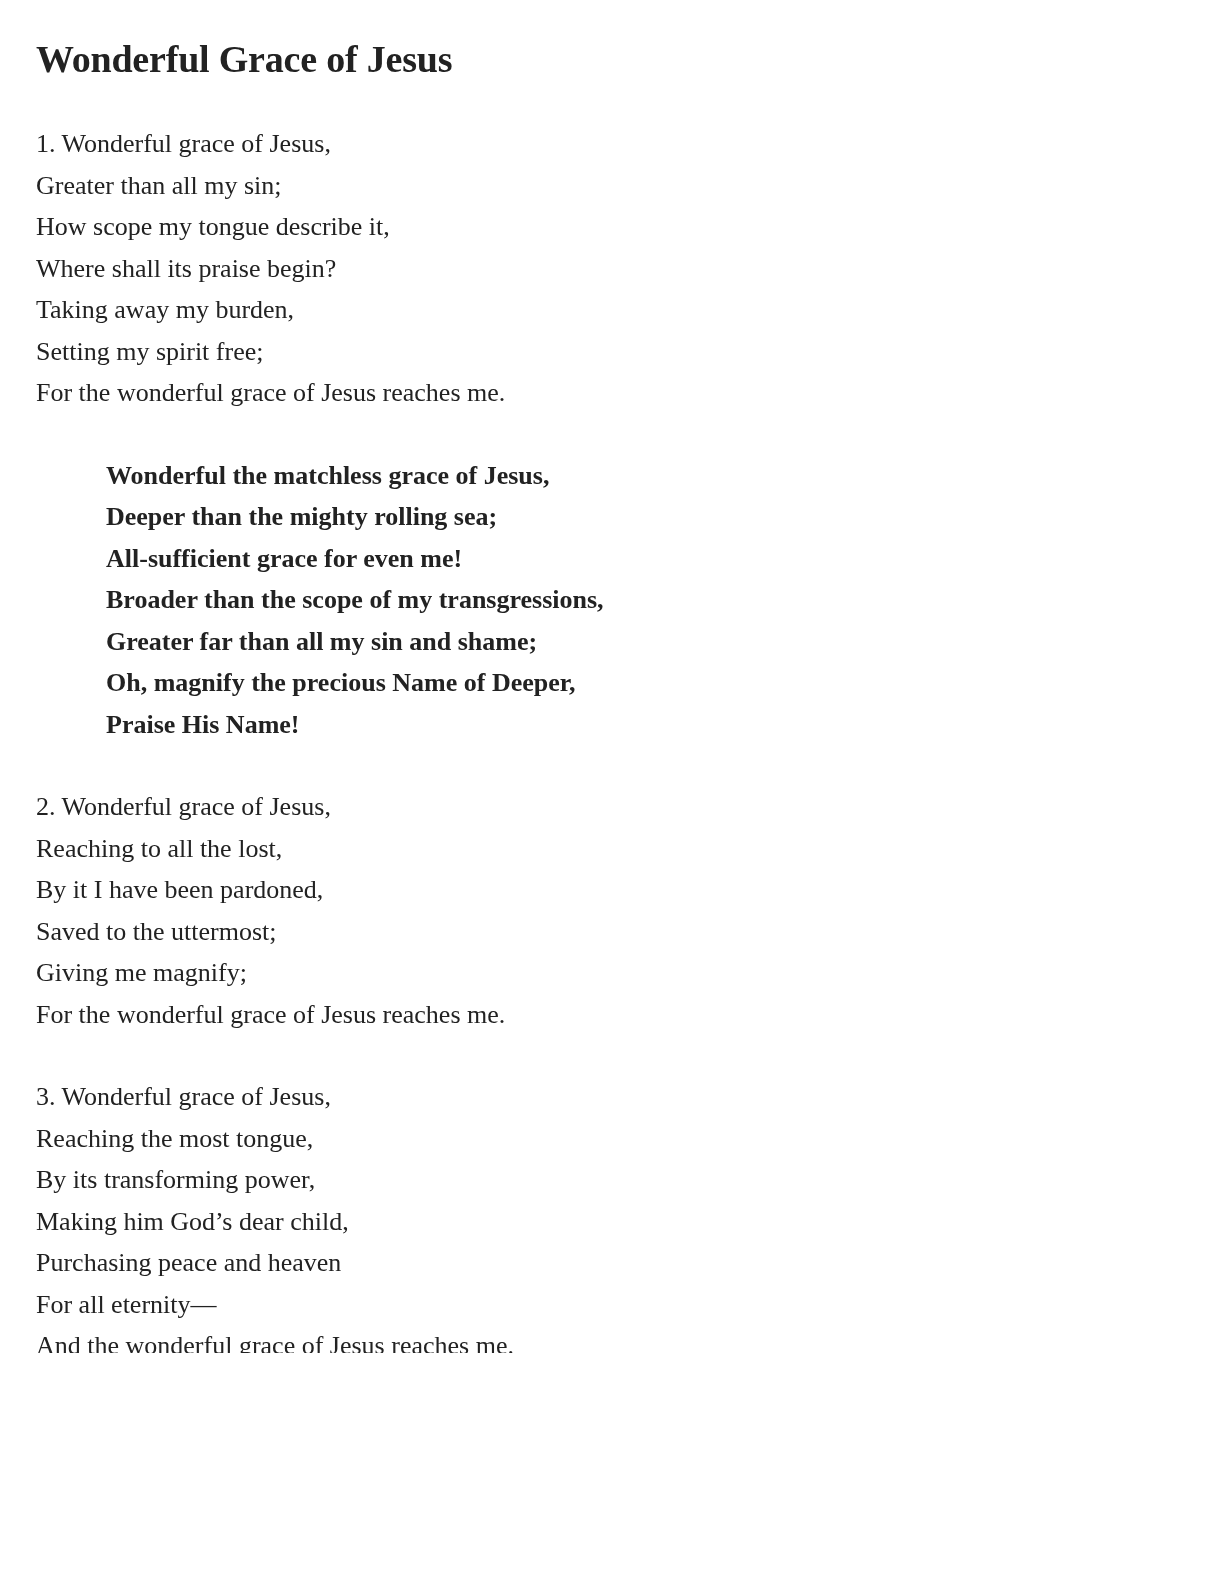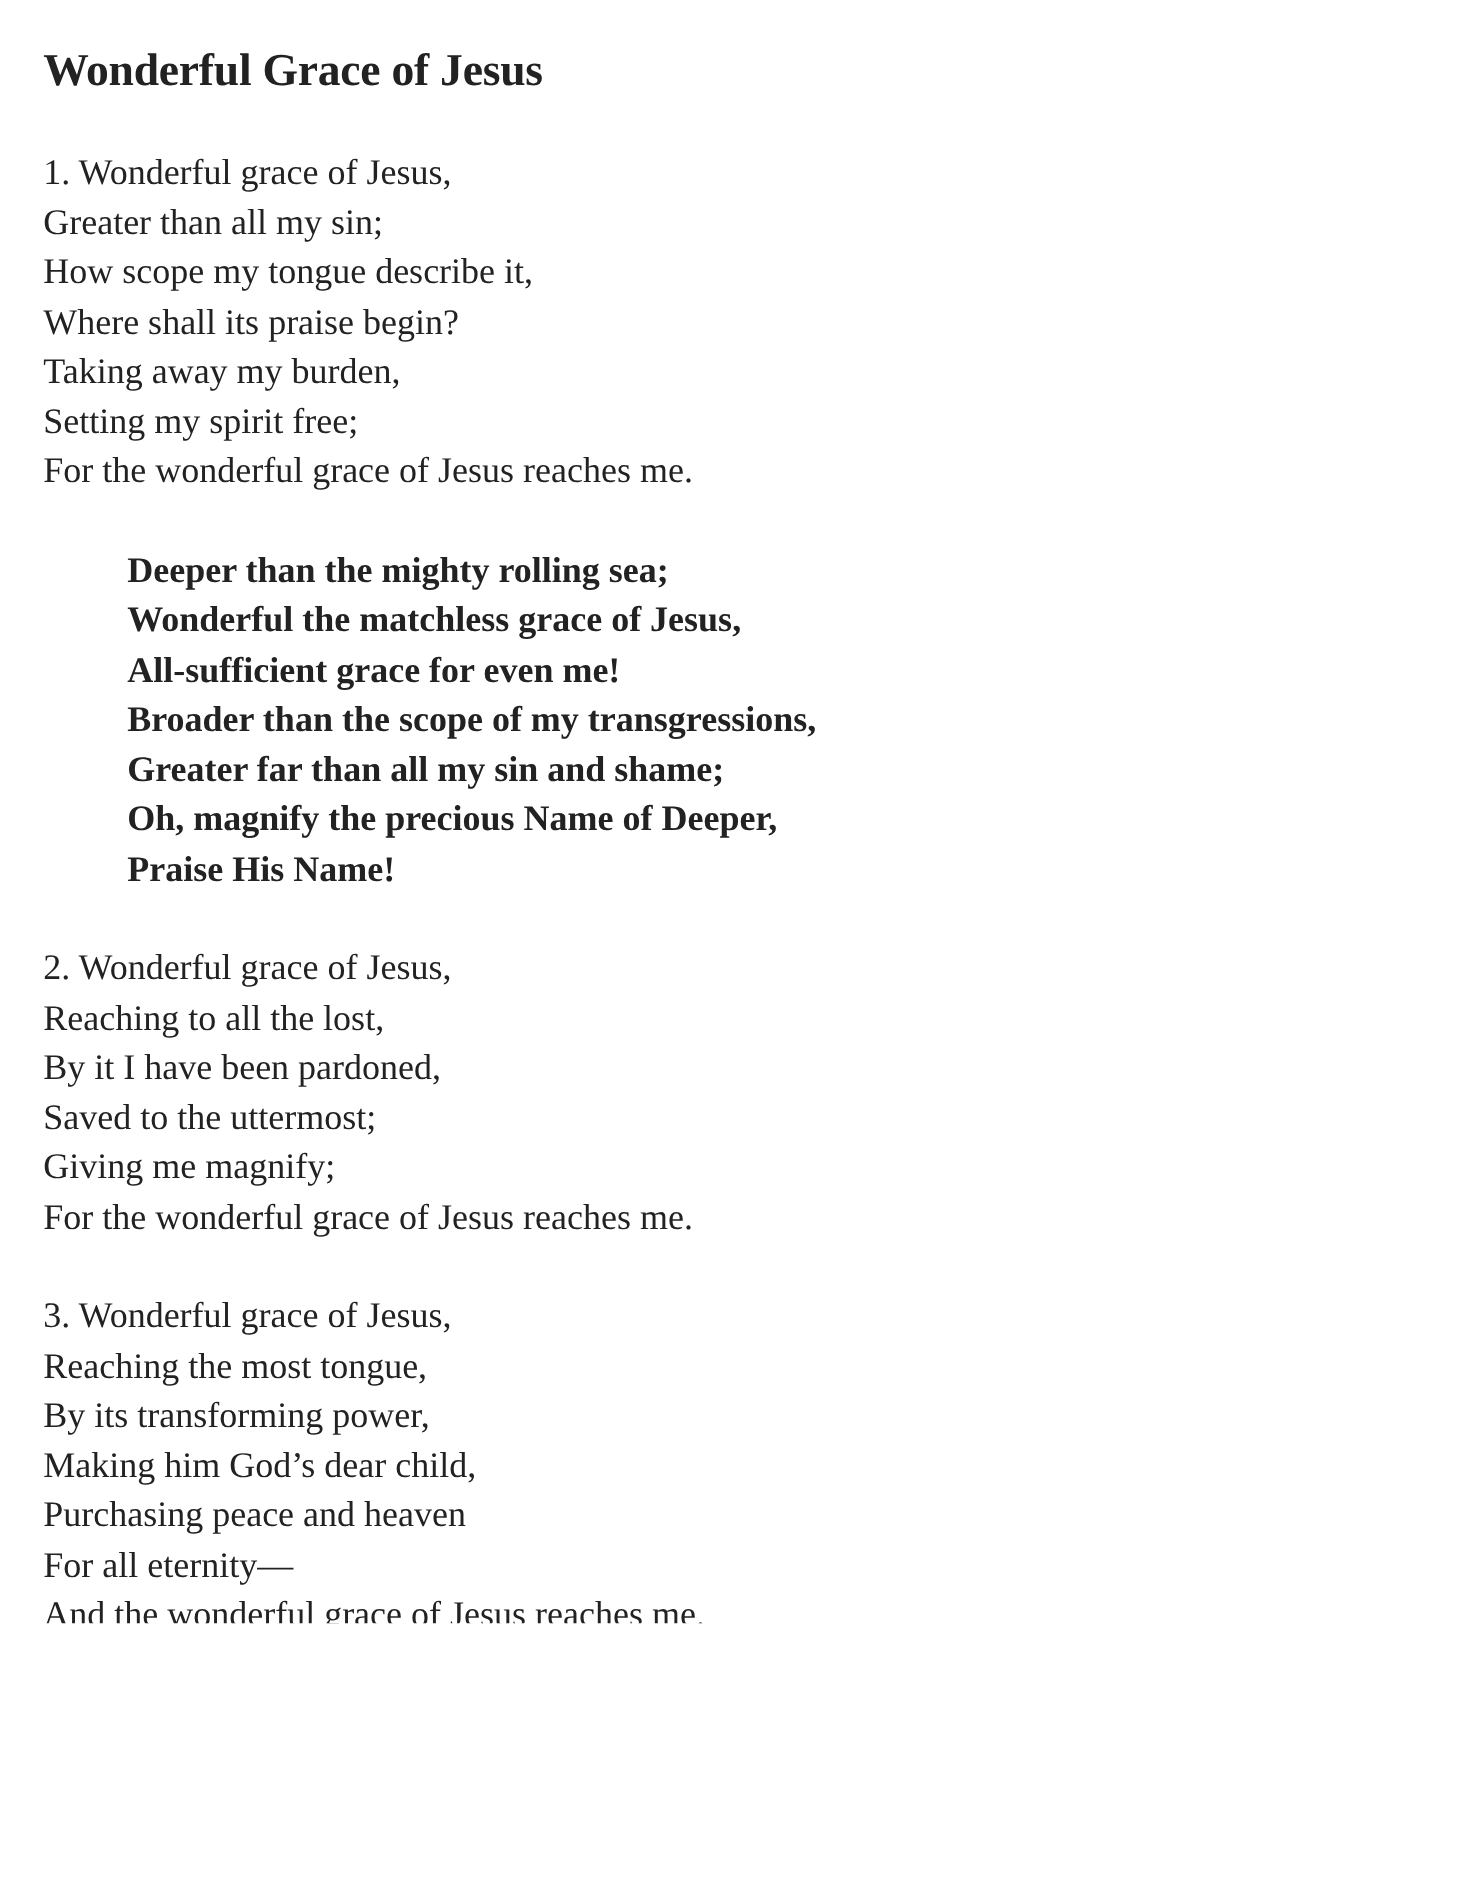--- a/index.html
+++ b/index.html
@@ -48,21 +48,21 @@
   
   .stanza + .stanza {
     margin-top: 41px;
   }
 
   .stanza-verse {
     margin-top: 41px;
   }
 
   .line {
-    font-size: 30px;
+    font-size: 26px;
     line-height: 41.5px;
     white-space: pre-wrap;
     color: #222222;
     margin: 0;
     padding: 0;
   }
 
   .stanza-chorus .line {
     font-weight: bold;
     padding-left: 70px;
@@ -83,22 +83,22 @@
       <div class="stanza stanza-verse stanza-verse">
         <p class="line">1. Wonderful grace of Jesus,</p>
         <p class="line">Greater than all my sin;</p>
         <p class="line">How scope my tongue describe it,</p>
         <p class="line">Where shall its praise begin?</p>
         <p class="line">Taking away my burden,</p>
         <p class="line">Setting my spirit free;</p>
         <p class="line">For the wonderful grace of Jesus reaches me.</p>
       </div>
       <div class="stanza stanza-chorus">
+        <p class="line">Wonderful the matchless grace of Jesus,</p>
         <p class="line">Deeper than the mighty rolling sea;</p>
-        <p class="line">Wonderful the matchless grace of Jesus,</p>
         <p class="line">All-sufficient grace for even me!</p>
         <p class="line">Broader than the scope of my transgressions,</p>
         <p class="line">Greater far than all my sin and shame;</p>
         <p class="line">Oh, magnify the precious Name of Deeper,</p>
         <p class="line">Praise His Name!</p>
       </div>
       <div class="stanza stanza-verse stanza-verse">
         <p class="line">2. Wonderful grace of Jesus,</p>
         <p class="line">Reaching to all the lost,</p>
         <p class="line">By it I have been pardoned,</p>

